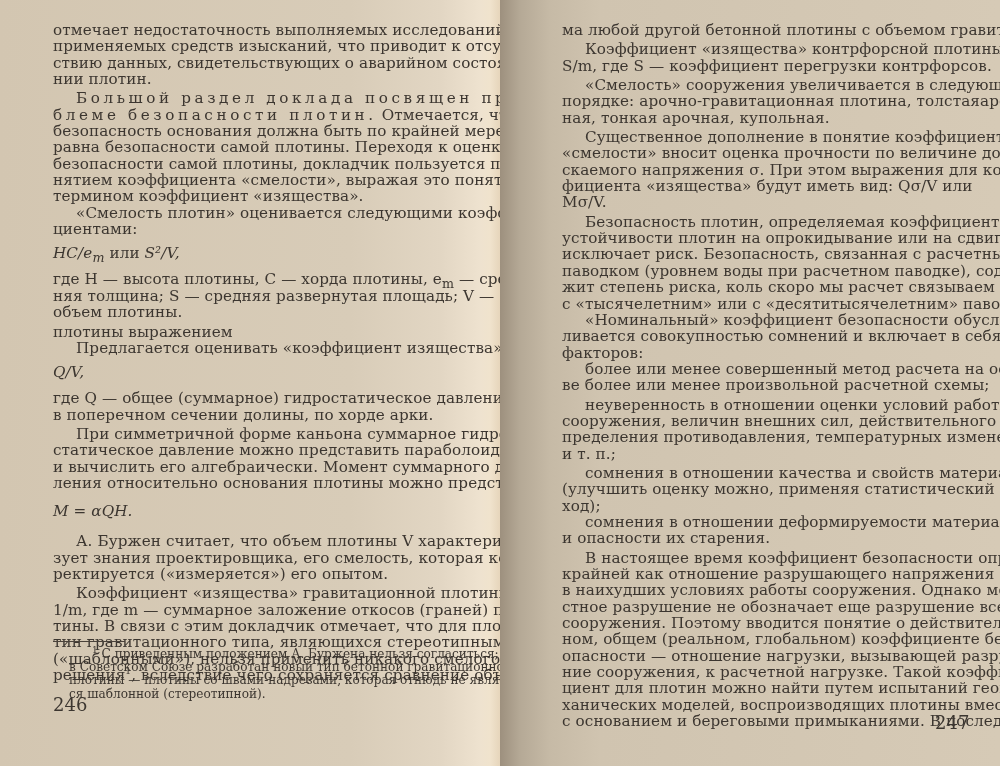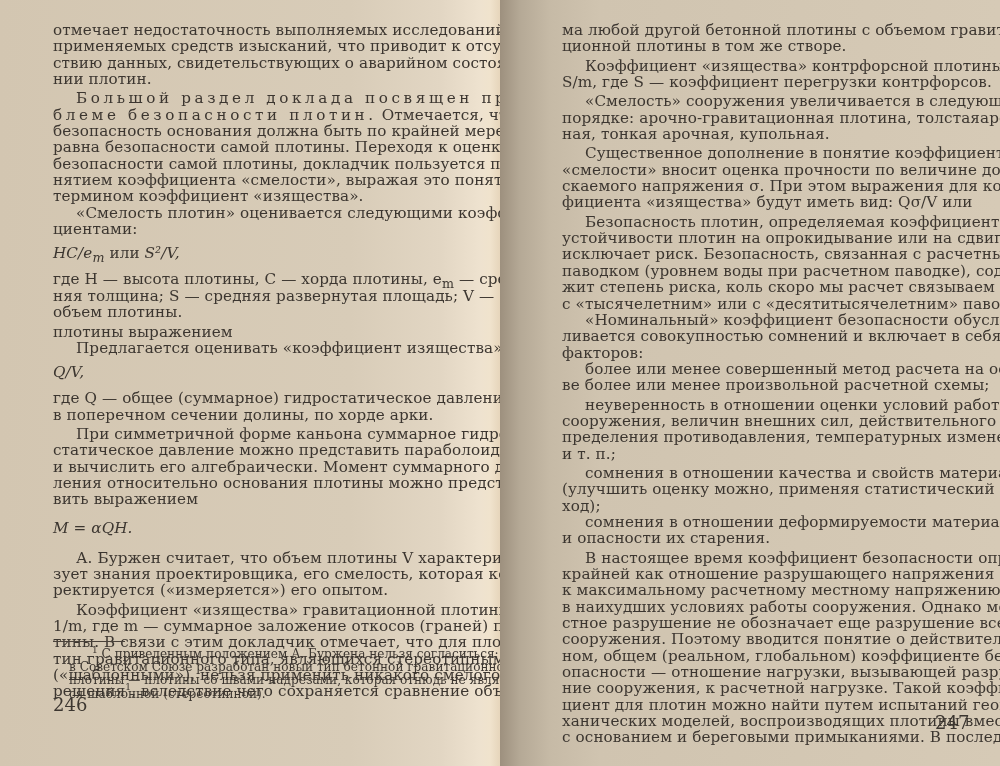--- a/index.html
+++ b/index.html
@@ -65,21 +65,20 @@
     <span class="ln last">плотины выражением</span>
     <span class="ln indent">Предлагается оценивать «коэффициент изящества»</span>
     <span class="formula">Q/V,</span>
     <span class="ln">где Q — общее (суммарное) гидростатическое давление</span>
     <span class="ln last">в поперечном сечении долины, по хорде арки.</span>
     <span class="gap"></span>
     <span class="ln indent">При симметричной форме каньона суммарное гидро-</span>
     <span class="ln">статическое давление можно представить параболоидом</span>
     <span class="ln">и вычислить его алгебраически. Момент суммарного дав-</span>
     <span class="ln">ления относительно основания плотины можно предста-</span>
-    <span class="ln last">вить выражением</span>
     <span class="formula" style="margin:10px 0 12px 0;font-style:italic;">M = αQH.</span>
     <span class="ln indent">А. Буржен считает, что объем плотины V характери-</span>
     <span class="ln">зует знания проектировщика, его смелость, которая кор-</span>
     <span class="ln last">ректируется («измеряется») его опытом.</span>
     <span class="gap"></span>
     <span class="ln indent">Коэффициент «изящества» гравитационной плотины —</span>
     <span class="ln">1/m, где m — суммарное заложение откосов (граней) пло-</span>
     <span class="ln">тины. В связи с этим докладчик отмечает, что для пло-</span>
     <span class="ln">тин гравитационного типа, являющихся стереотипными</span>
     <span class="ln">(«шаблонными»), нельзя применить никакого смелого</span>
@@ -94,33 +93,33 @@
     <span class="ln last">ся шаблонной (стереотипной).</span>
   </div>
 
   <div class="page-num page-num-left">246</div>
 </div>
 
 <div class="page page-right"></div>
 
 <div class="text-block right-block">
   <span class="ln">ма любой другой бетонной плотины с объемом гравита-</span>
-  <span class="ln last">ционной плотины в том же створе.</span>
   <span class="gap"></span>
   <span class="ln indent">Коэффициент «изящества» контрфорсной плотины —</span>
   <span class="ln last">S/m, где S — коэффициент перегрузки контрфорсов.</span>
   <span class="gap"></span>
   <span class="ln indent">«Смелость» сооружения увеличивается в следующем</span>
   <span class="ln">порядке: арочно-гравитационная плотина, толстаяароч-</span>
   <span class="ln last">ная, тонкая арочная, купольная.</span>
   <span class="gap"></span>
   <span class="ln indent">Существенное дополнение в понятие коэффициента</span>
   <span class="ln">«смелости» вносит оценка прочности по величине допу-</span>
   <span class="ln">скаемого напряжения σ. При этом выражения для коэф-</span>
   <span class="ln">фициента «изящества» будут иметь вид: Qσ/V или</span>
+  <span class="ln last">Mσ/V.</span>
   <span class="gap"></span>
   <span class="ln indent">Безопасность плотин, определяемая коэффициентом</span>
   <span class="ln">устойчивости плотин на опрокидывание или на сдвиг,</span>
   <span class="ln">исключает риск. Безопасность, связанная с расчетным</span>
   <span class="ln">паводком (уровнем воды при расчетном паводке), содер-</span>
   <span class="ln">жит степень риска, коль скоро мы расчет связываем</span>
   <span class="ln last">с «тысячелетним» или с «десятитысячелетним» паводком.</span>
   <span class="ln indent">«Номинальный» коэффициент безопасности обуслов-</span>
   <span class="ln">ливается совокупностью сомнений и включает в себя ряд</span>
   <span class="ln last">факторов:</span>
@@ -133,21 +132,20 @@
   <span class="ln last">и т. п.;</span>
   <span class="gap"></span>
   <span class="ln indent">сомнения в отношении качества и свойств материалов</span>
   <span class="ln">(улучшить оценку можно, применяя статистический под-</span>
   <span class="ln last">ход);</span>
   <span class="ln indent">сомнения в отношении деформируемости материалов</span>
   <span class="ln last">и опасности их старения.</span>
   <span class="gap"></span>
   <span class="ln indent">В настоящее время коэффициент безопасности опре-</span>
   <span class="ln">крайней как отношение разрушающего напряжения</span>
-  <span class="ln">к максимальному расчетному местному напряжению</span>
   <span class="ln">в наихудших условиях работы сооружения. Однако ме-</span>
   <span class="ln">стное разрушение не обозначает еще разрушение всего</span>
   <span class="ln">сооружения. Поэтому вводится понятие о действитель-</span>
   <span class="ln">ном, общем (реальном, глобальном) коэффициенте без-</span>
   <span class="ln">опасности — отношение нагрузки, вызывающей разруше-</span>
   <span class="ln">ние сооружения, к расчетной нагрузке. Такой коэффи-</span>
   <span class="ln">циент для плотин можно найти путем испытаний геоме-</span>
   <span class="ln">ханических моделей, воспроизводящих плотины вместе</span>
   <span class="ln">с основанием и береговыми примыканиями. В последнее</span>
 </div>

